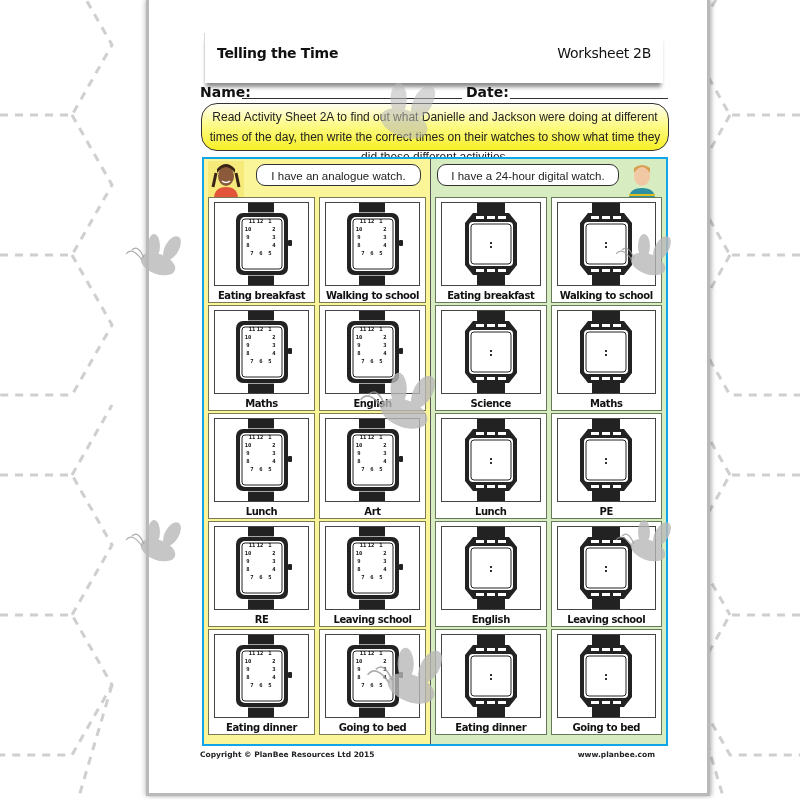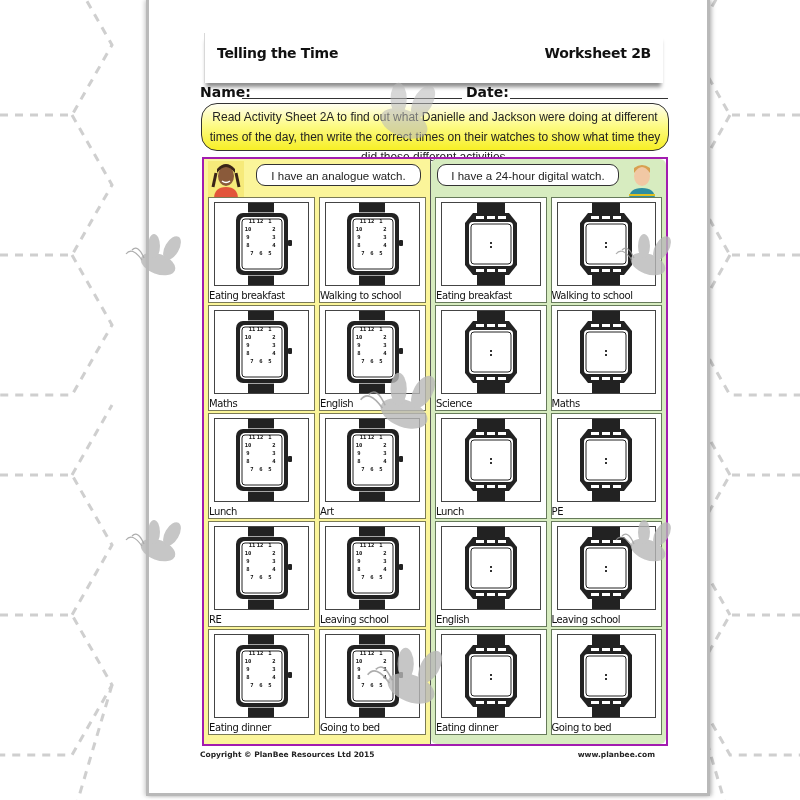--- a/index.html
+++ b/index.html
@@ -4,47 +4,47 @@
 <style>
   html, body { margin:0; padding:0; }
   body { width:800px; height:800px; position:relative; overflow:hidden; background:#ffffff; font-family:"Liberation Sans", sans-serif; }
   .hexbg { position:absolute; left:0; top:0; width:800px; height:800px; z-index:0; }
   .page { position:absolute; left:118px; top:0; width:564px; height:796px; background:#fff; z-index:1;
           border-left:3px solid #b9b9b9; border-right:3px solid #b9b9b9; border-bottom:3px solid #b9b9b9;
           box-shadow: 2px 0 4px rgba(0,0,0,0.25), -2px 0 4px rgba(0,0,0,0.15); box-sizing:border-box;margin-left:28px; }
   .titlebar { position:absolute; left:55px; top:33px; width:458px; height:50px; background:#fff;
               border-left:1px solid #d8d8d8; box-shadow: 0 6px 4px -2px rgba(0,0,0,0.45); }
   .title-left { position:absolute; left:12px; top:12px; font-weight:bold; font-size:14px; color:#111; font-family:"DejaVu Sans", sans-serif; letter-spacing:-0.3px; }
-  .title-right { position:absolute; right:12px; top:12px; font-weight:bold; font-size:14px; color:#111; font-family:"DejaVu Sans", sans-serif; letter-spacing:-0.3px;text-align:right; }
+  .title-right { position:absolute; right:12px; top:12px; font-weight:normal; font-size:14px; color:#111; font-family:"DejaVu Sans", sans-serif; letter-spacing:-0.3px;text-align:right; }
   .namerow { position:absolute; left:51px; top:84px; width:470px; height:24px; font-weight:bold; font-size:14px; color:#111; font-family:"DejaVu Sans", sans-serif; }
   .name-label { position:absolute; left:0; top:0; }
   .name-line { position:absolute; left:42px; top:14px; width:220px; border-bottom:1.5px solid #333; }
   .date-label { position:absolute; left:266px; top:0; }
   .date-line { position:absolute; left:310px; top:14px; width:158px; border-bottom:1.5px solid #333; }
   .instr { position:absolute; left:52px; top:103px; width:468px; height:48px; border:1.5px solid #333; border-radius:16px;
            background:linear-gradient(#fffef0 0%, #fdfb8a 45%, #f7ef25 100%); box-sizing:border-box;
            text-align:center; font-size:12px; line-height:20px; color:#222; padding-top:3px; }
-  .grid { position:absolute; left:53px; top:157px; width:466px; height:589px; border:2px solid #a21caf; box-sizing:border-box; display:flex; }
+  .grid { position:absolute; left:53px; top:157px; width:466px; height:589px; border:2px solid #0ea5e9; box-sizing:border-box; display:flex; }
   .half { position:relative; height:100%; box-sizing:border-box; }
   .half.left { width:227px; background:#fbf59a; border-right:1.5px solid #555; }
-  .half.right { width:235px; background:#d7ecc0;border-radius:6px; }
+  .half.right { width:235px; background:#d7ecc0; }
   .hdr { position:relative; height:38px; }
   .bubble { position:absolute; top:5px; height:22px; border:1.5px solid #333; border-radius:9px; background:#fff; font-size:11.5px; line-height:22px; text-align:center; color:#222; box-sizing:border-box; }
   .bubble.l { left:52px; width:165px; }
   .bubble.r { left:6px; width:182px; }
   .avatar { position:absolute; width:36px; height:38px; top:2px; }
   .avatar.girl { left:4px; }
   .avatar.boy { right:6px; }
   .cells { position:absolute; left:4px; top:38px; right:4px; display:grid; grid-template-columns:1fr 1fr; grid-auto-rows:106px; gap:2px 4px; }
   .cell { border:1.5px solid #666; background:#fff; position:relative; box-sizing:border-box; }
   .half.left .cell { border-color:#7a7a55; }
   .half.right .cell { border-color:#667a5a; }
   .frame { position:absolute; left:5px; top:4px; right:5px; height:84px; border:1.5px solid #444; box-sizing:border-box; background:#fff; }
   .frame svg { position:absolute; left:50%; top:0; transform:translateX(-50%); }
-  .label { position:absolute; left:0; right:0; bottom:1px; text-align:left; font-size:10px; font-weight:normal; font-family:"DejaVu Sans", sans-serif; color:#111; letter-spacing:-0.4px; }
+  .label { position:absolute; left:0; right:0; bottom:1px; text-align:center; font-size:10px; font-weight:bold; font-family:"DejaVu Sans", sans-serif; color:#111; letter-spacing:-0.4px; }
   .footer-left { position:absolute; left:51px; top:750px; font-size:7.5px; font-weight:bold; color:#222; font-family:"DejaVu Sans", sans-serif; }
   .footer-right { position:absolute; right:52px; top:750px; font-size:7.5px; font-weight:bold; color:#222; font-family:"DejaVu Sans", sans-serif;text-align:center; }
   .bee { position:absolute; z-index:3; opacity:0.8; }
 </style>
 </head>
 <body>
 
 <svg class="hexbg" width="800" height="800" viewBox="0 0 800 800">
   <g fill="none" stroke="#cfcfcf" stroke-width="3" stroke-dasharray="8,7">
     <path d="M0,115 L72,115 L112,45 L72,-25"></path>

